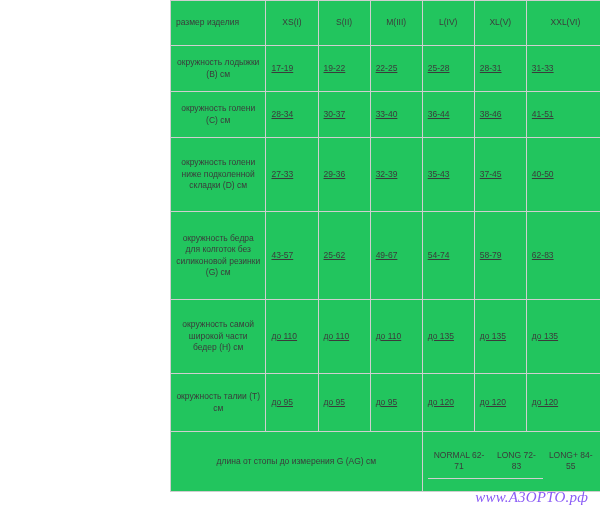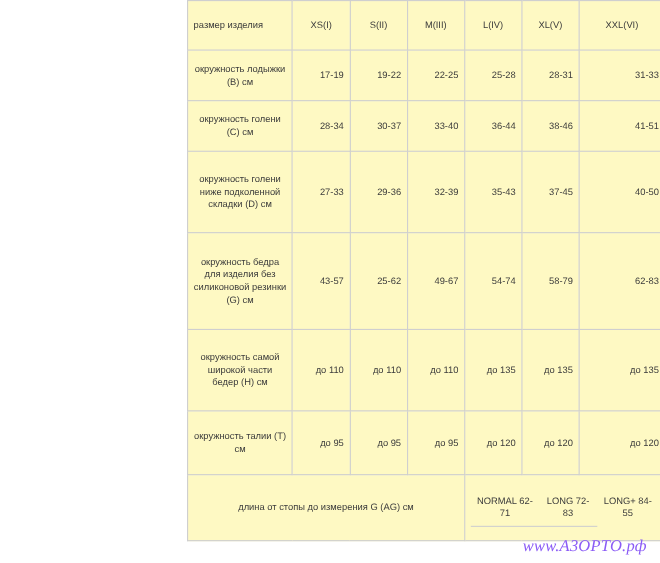--- a/index.html
+++ b/index.html
@@ -24,21 +24,21 @@
     border-collapse: collapse;
     width: 435px;
     margin-left: 170px;
     margin-top: 0;
     table-layout: fixed;
     background: #f1f1f1;
   }
   table.size-table td,
   table.size-table th {
     border: 1px solid #cfcfcf;
-    background: #fef9c3;
+    background: #22c55e;
     font-size: 8.5px;
     line-height: 1.35;
     color: #3b3b3b;
     font-weight: normal;
     padding: 4px 5px;
     vertical-align: middle;
   }
   
   col.c-label { width: 55px; }
   col.c-sz    { width: 30px; }
@@ -52,22 +52,23 @@
   th.hdr-sz {
     text-align: center;
     vertical-align: bottom;
     padding-bottom: 5px;
   }
   td.row-label {
     text-align: center;
     vertical-align: middle;
   }
   td.val {
-    text-align: right;
+    text-align: left;
     vertical-align: middle;
+    text-decoration: underline;
   }
   
   td.footer-label {
     text-align: center;
     vertical-align: middle;
     font-size: 8.5px;
   }
   td.footer-values {
     padding: 0;
     vertical-align: middle;
@@ -145,21 +146,21 @@
       <tr style="height:74px;">
         <td class="row-label">окружность голени ниже подколенной складки (D) см</td>
         <td class="val">27-33</td>
         <td class="val">29-36</td>
         <td class="val">32-39</td>
         <td class="val">35-43</td>
         <td class="val">37-45</td>
         <td class="val">40-50</td>
       </tr>
       <tr style="height:88px;">
-        <td class="row-label">окружность бедра для изделия без силиконовой резинки (G) см</td>
+        <td class="row-label">окружность бедра для колготок без силиконовой резинки (G) см</td>
         <td class="val">43-57</td>
         <td class="val">25-62</td>
         <td class="val">49-67</td>
         <td class="val">54-74</td>
         <td class="val">58-79</td>
         <td class="val">62-83</td>
       </tr>
       <tr style="height:74px;">
         <td class="row-label">окружность самой широкой части бедер (H) см</td>
         <td class="val">до 110</td>

